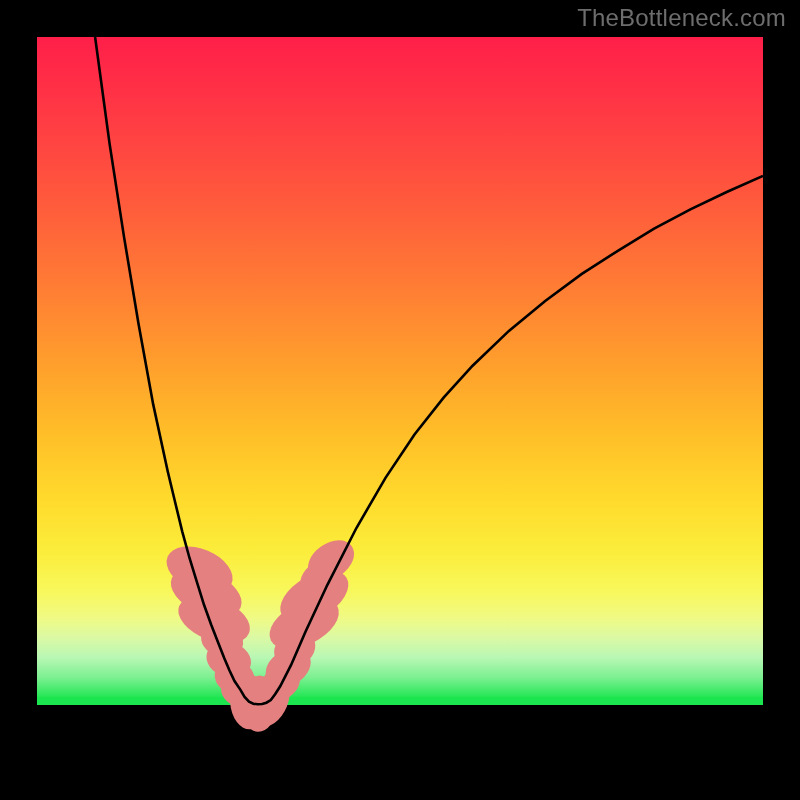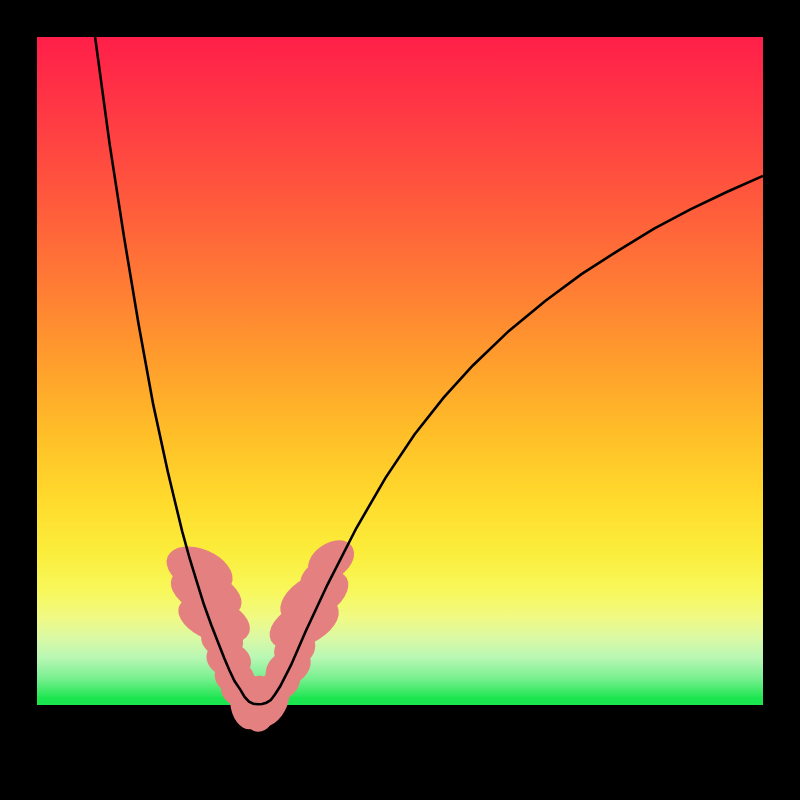--- a/index.html
+++ b/index.html
@@ -104,14 +104,15 @@
           <ellipse cx="257.7" cy="611.9" rx="17.4" ry="21.4" transform="rotate(62 257.7 611.9)" fill="#e58080"></ellipse>
           <ellipse cx="267.2" cy="586.5" rx="21.1" ry="37.4" transform="rotate(63 267.2 586.5)" fill="#e58080"></ellipse>
           <ellipse cx="277.3" cy="559.8" rx="21.1" ry="37.4" transform="rotate(60 277.3 559.8)" fill="#e58080"></ellipse>
           <ellipse cx="284.6" cy="541.7" rx="17.4" ry="22.7" transform="rotate(58 284.6 541.7)" fill="#e58080"></ellipse>
           <ellipse cx="294.0" cy="523.7" rx="17.4" ry="25.4" transform="rotate(55 294.0 523.7)" fill="#e58080"></ellipse>
         </g>
       <path id="curve-path" fill="none" stroke="#000" stroke-width="2.6" d="M58.1 0.0 L72.6 106.9 L87.1 200.4 L101.6 287.2 L116.2 367.4 L130.7 434.2 L137.9 464.3 L145.2 494.3 L152.5 521.0 L159.7 544.4 L167.0 567.8 L174.2 587.8 L181.5 606.5 L187.3 621.2 L192.4 633.3 L197.5 644.0 L203.3 652.6 L203.3 652.6 L207.6 660.0 L212.0 664.7 L216.3 666.7 L220.7 667.3 L225.1 667.0 L229.4 665.7 L233.8 663.0 L238.1 657.3 L243.2 649.3 L243.2 649.3 L254.1 627.9 L268.6 594.5 L290.4 547.8 L319.4 491.0 L348.5 440.9 L377.5 397.5 L406.6 360.7 L435.6 328.7 L471.9 293.9 L508.2 263.9 L544.5 237.1 L580.8 213.8 L617.1 191.7 L653.4 172.3 L689.7 155.0 L726.0 138.9 "></path>
     </svg>
   </div>
 
+  <div class="watermark">TheBottleneck.com</div>
 
 </div>
 
 </body></html>

